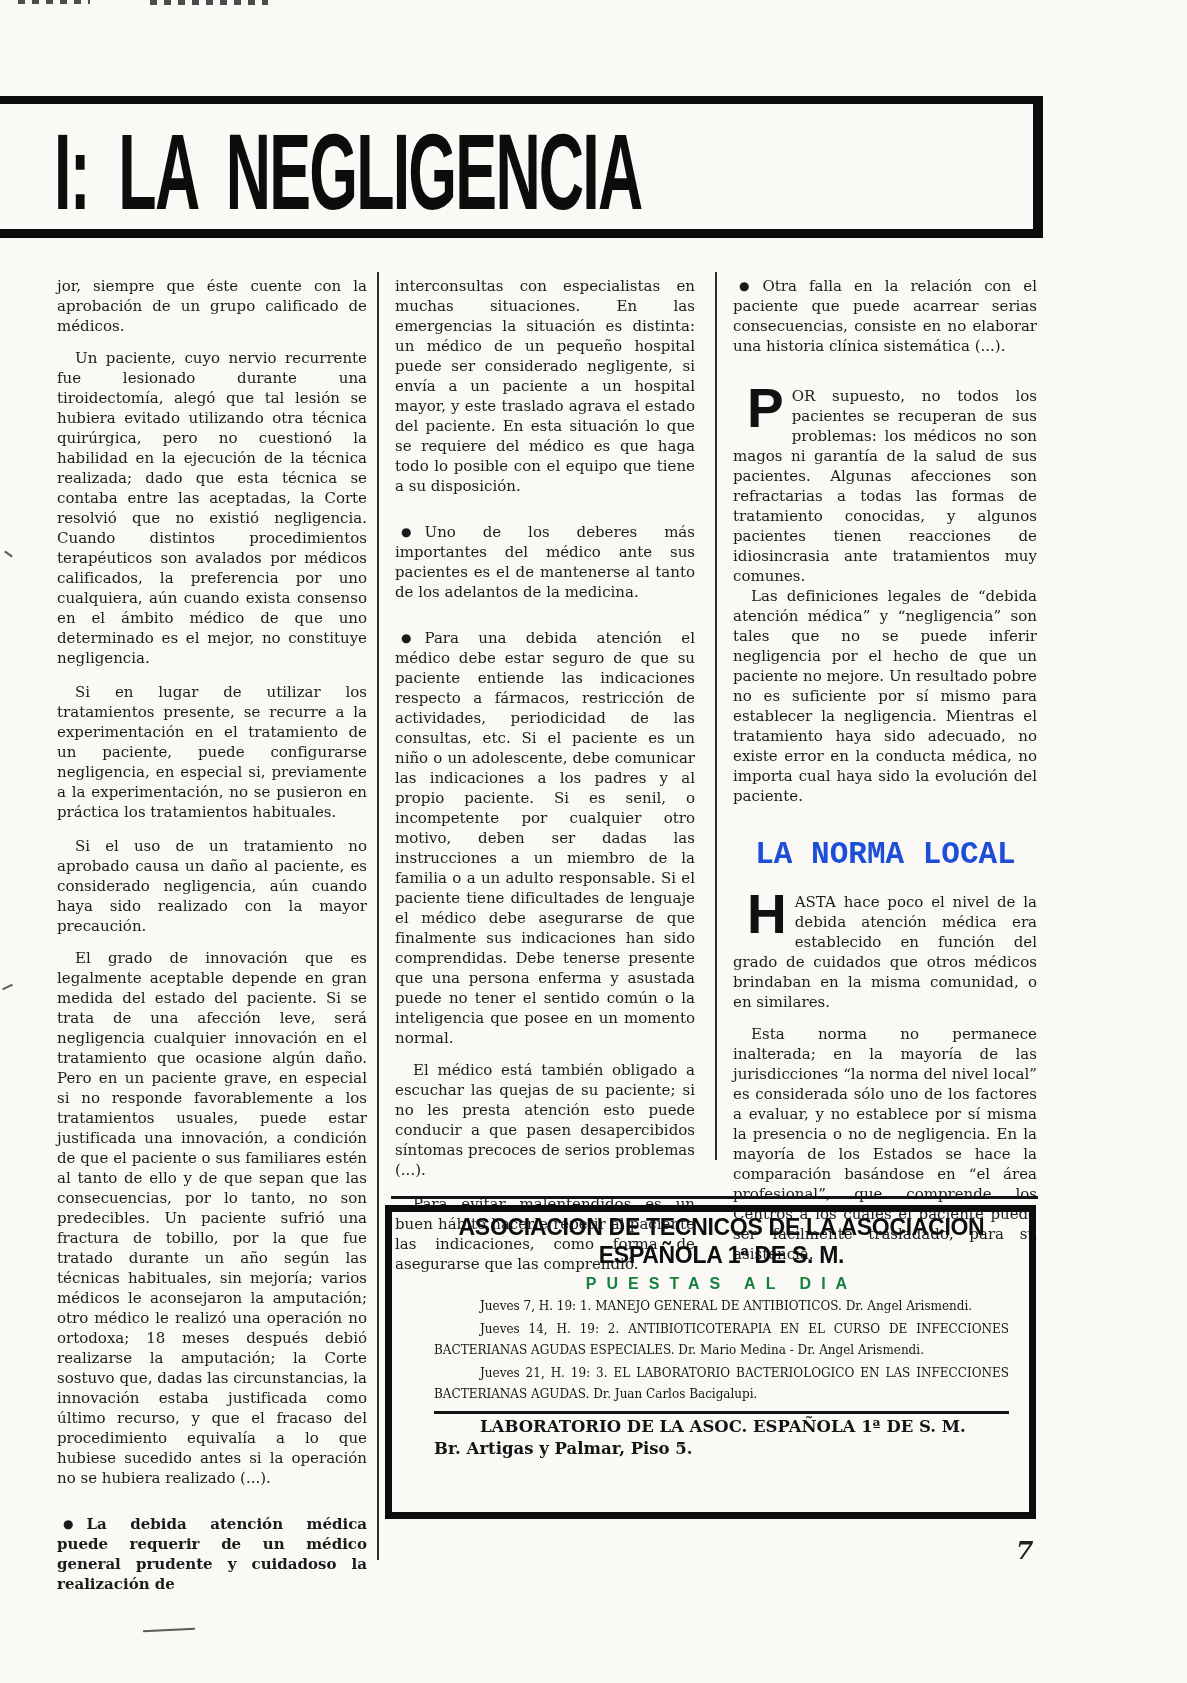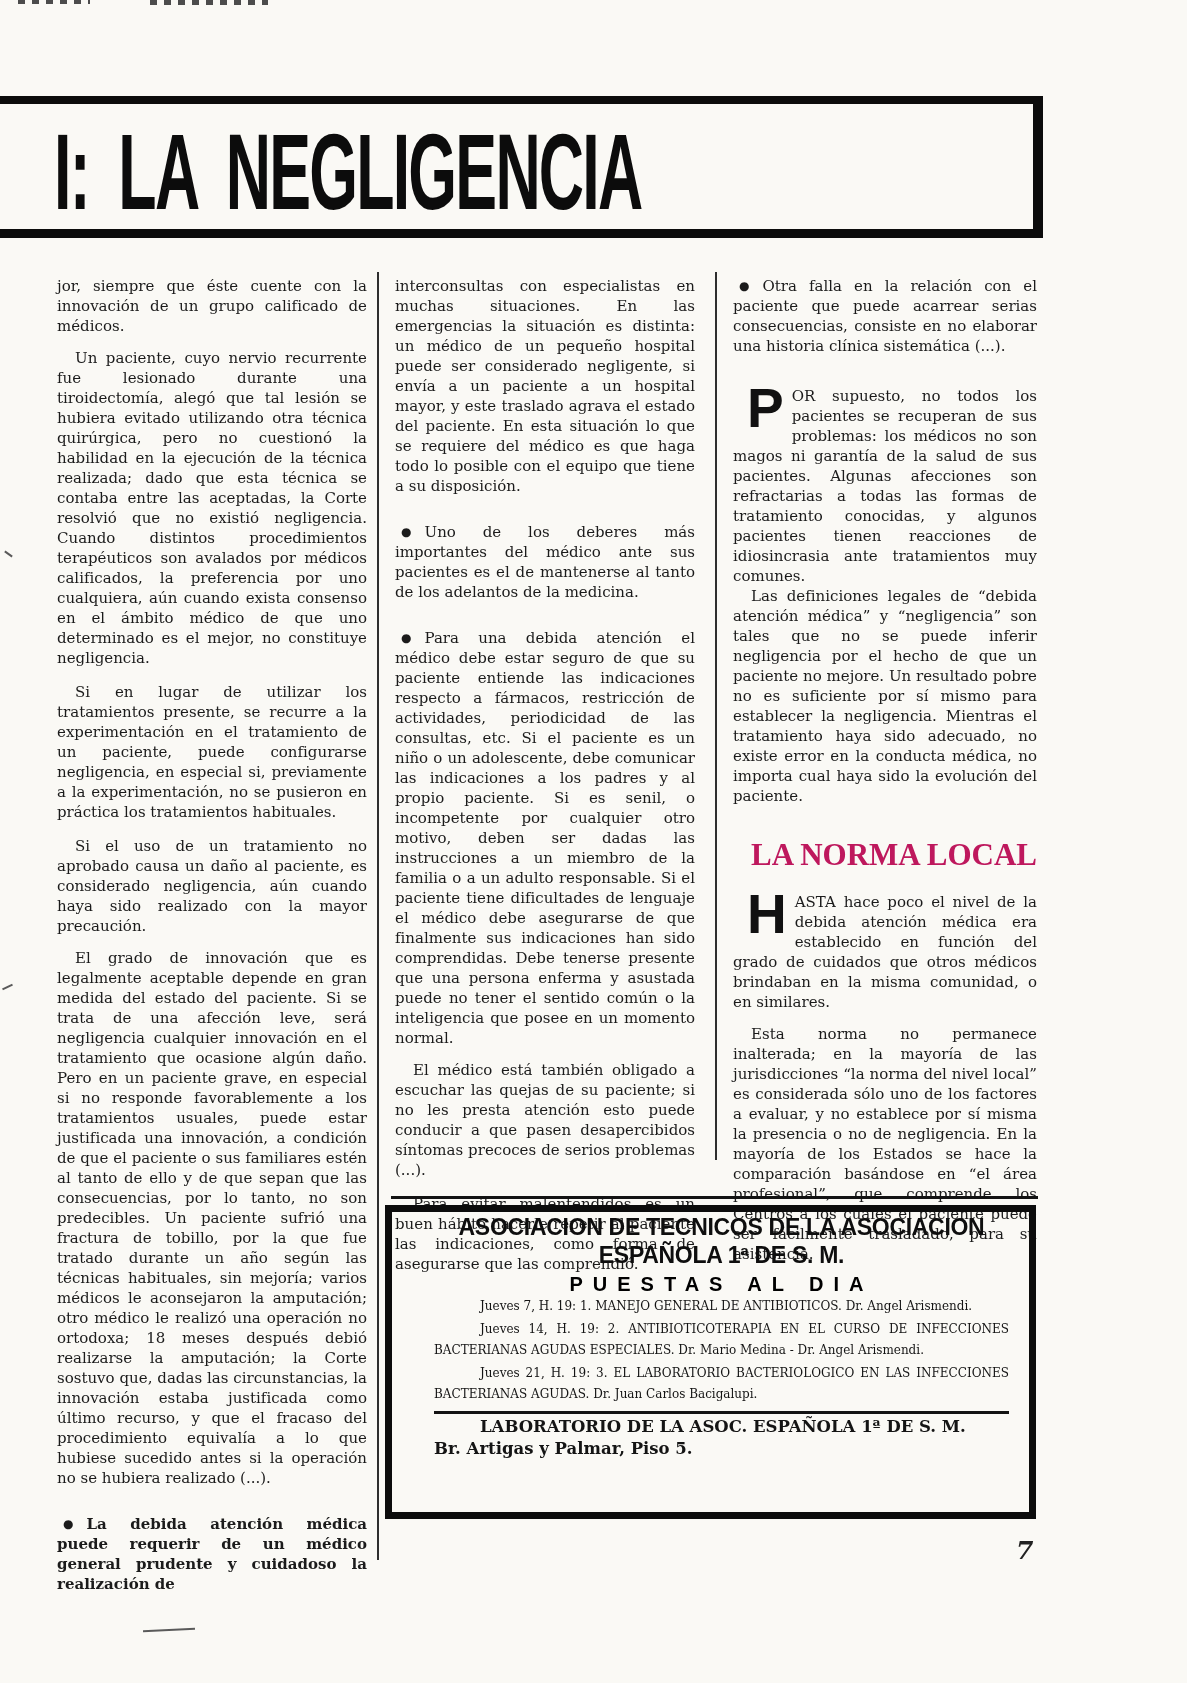--- a/index.html
+++ b/index.html
@@ -36,40 +36,40 @@
   .mt-m{margin-top:14px !important;}
   .mt-l{margin-top:26px !important;}
   .mt-xl{margin-top:30px !important;}
   .bold-para{font-weight:bold;}
   .bullet-glyph{font-size:12px;display:inline-block;margin:0 13px 0 6px;vertical-align:1px;}
   .dropcap{
     float:left;font-family:"Liberation Sans",sans-serif;font-weight:900;
     font-size:55px;line-height:41px;margin:2px 8px 0 14px;color:#111;
   }
   .norma-heading{
-    font-family:Liberation Serif, serif;font-weight:900;
+    font-family:Liberation Mono, monospace;font-weight:900;
     font-size:31px;line-height:34px;letter-spacing:0;
-    margin:32px 0 20px 1px !important;text-align:right;color:#be185d;
+    margin:32px 0 20px 1px !important;text-align:center;color:#1d4ed8;
   }
   
   .ad-thin-rule{position:absolute;left:391px;top:1196px;width:647px;height:3px;background:#131313;}
   .ad-box{
     position:absolute;left:385px;top:1205px;width:651px;height:314px;
     border:7px solid #0c0c0c;box-sizing:border-box;
     padding:1px 20px 0 42px;color:#141414;
   }
   .ad-title{
     text-align:center;margin:0;
     font-family:"Liberation Sans",sans-serif;font-weight:900;
     font-size:23px;line-height:28px;letter-spacing:-0.3px;color:#0e0e0e;
   }
   .ad-subtitle{
     text-align:center;margin:4px 0 0 0;
     font-family:"Liberation Sans",sans-serif;font-weight:900;
-    font-size:20px;line-height:22px;letter-spacing:10px;color:#000000;
+    font-size:16px;line-height:22px;letter-spacing:10px;color:#15803d;
   }
   .ad-date{font-size:16.5px;line-height:21px;margin:8px 0 0 0;}
   .ad-item{font-size:12px;line-height:21.5px;text-align:justify;text-indent:46px;margin:1px 0 0 0;}
   .ad-venue-rule{margin:5px 0 0 0;border:0;border-top:3px solid #131313;width:100%;}
   .ad-venue1{font-size:16.5px;line-height:21.5px;font-weight:bold;text-indent:46px;margin:2px 0 0 0;}
   .ad-venue2{font-size:16.5px;line-height:21.5px;font-weight:bold;margin:1px 0 0 0;}
   
   .page-number{
     position:absolute;left:1016px;top:1536px;
     font-weight:bold;font-style:italic;font-size:25px;color:#222;
@@ -86,21 +86,21 @@
 
 <div class="rule-top"></div>
 <h1 class="headline">I: LA NEGLIGENCIA</h1>
 <div class="rule-bottom"></div>
 <div class="bar-right"></div>
 
 <div class="vdiv" id="vdiv1"></div>
 <div class="vdiv" id="vdiv2"></div>
 
 <div class="col" id="col1">
-  <p>jor, siempre que éste cuente con la innovación de un grupo calificado de médicos.</p>
+  <p>jor, siempre que éste cuente con la aprobación de un grupo calificado de médicos.</p>
   <p class="indent mt-s">Un paciente, cuyo nervio recurrente fue lesionado durante una tiroidectomía, alegó que tal lesión se hubiera evitado utilizando otra técnica quirúrgica, pero no cuestionó la habilidad en la ejecución de la técnica realizada; dado que esta técnica se contaba entre las aceptadas, la Corte resolvió que no existió negligencia. Cuando distintos procedimientos terapéuticos son avalados por médicos calificados, la preferencia por uno cualquiera, aún cuando exista consenso en el ámbito médico de que uno determinado es el mejor, no constituye negligencia.</p>
   <p class="indent mt-m">Si en lugar de utilizar los tratamientos presente, se recurre a la experimentación en el tratamiento de un paciente, puede configurarse negligencia, en especial si, previamente a la experimentación, no se pusieron en práctica los tratamientos habituales.</p>
   <p class="indent mt-m">Si el uso de un tratamiento no aprobado causa un daño al paciente, es considerado negligencia, aún cuando haya sido realizado con la mayor precaución.</p>
   <p class="indent mt-s">El grado de innovación que es legalmente aceptable depende en gran medida del estado del paciente. Si se trata de una afección leve, será negligencia cualquier innovación en el tratamiento que ocasione algún daño. Pero en un paciente grave, en especial si no responde favorablemente a los tratamientos usuales, puede estar justificada una innovación, a condición de que el paciente o sus familiares estén al tanto de ello y de que sepan que las consecuencias, por lo tanto, no son predecibles. Un paciente sufrió una fractura de tobillo, por la que fue tratado durante un año según las técnicas habituales, sin mejoría; varios médicos le aconsejaron la amputación; otro médico le realizó una operación no ortodoxa; 18 meses después debió realizarse la amputación; la Corte sostuvo que, dadas las circunstancias, la innovación estaba justificada como último recurso, y que el fracaso del procedimiento equivalía a lo que hubiese sucedido antes si la operación no se hubiera realizado (...).</p>
   <p class="mt-l bold-para"><span class="bullet-glyph">●</span><span>La debida atención médica puede requerir de un médico general prudente y cuidadoso la realización de</span></p>
 </div>
 
 <div class="col" id="col2">
   <p>interconsultas con especialistas en muchas situaciones. En las emergencias la situación es distinta: un médico de un pequeño hospital puede ser considerado negligente, si envía a un paciente a un hospital mayor, y este traslado agrava el estado del paciente. En esta situación lo que se requiere del médico es que haga todo lo posible con el equipo que tiene a su disposición.</p>
   <p class="mt-l"><span class="bullet-glyph">●</span><span>Uno de los deberes más importantes del médico ante sus pacientes es el de mantenerse al tanto de los adelantos de la medicina.</span></p>

